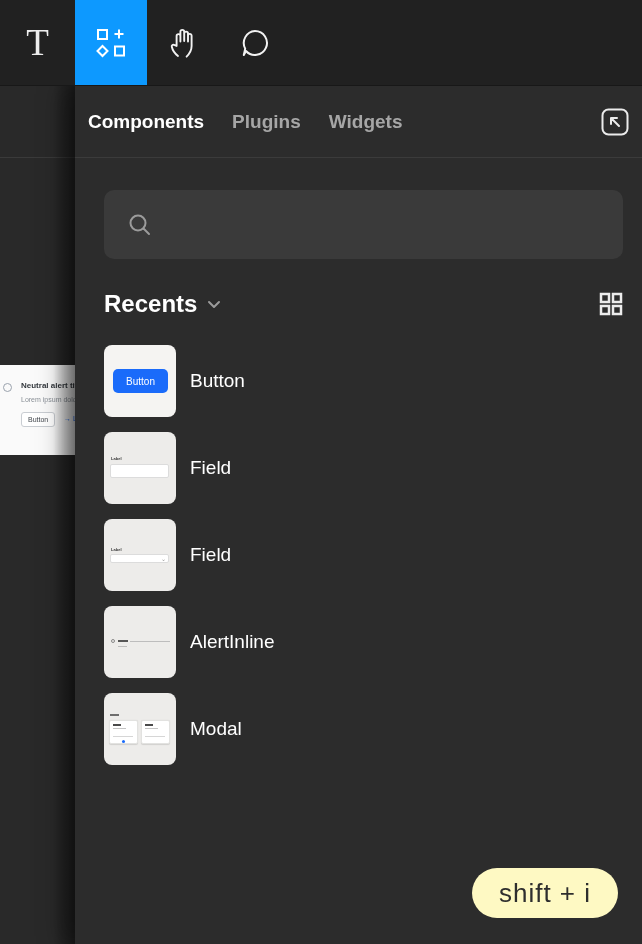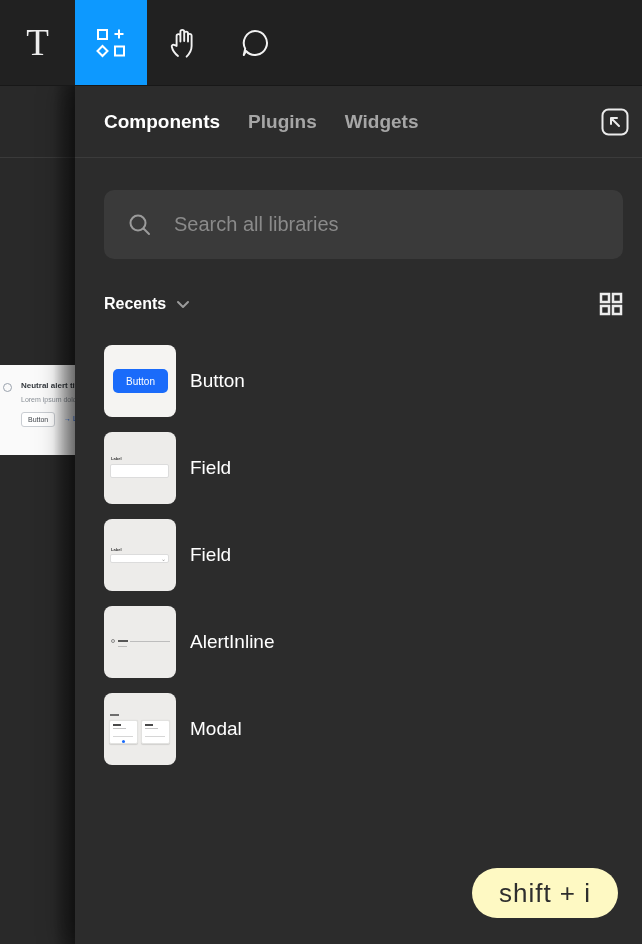--- a/index.html
+++ b/index.html
@@ -50,39 +50,39 @@
   }
 
   
   .panel {
     position:absolute; left:75px; top:86px; right:0; bottom:0;
     background:#2c2c2c; z-index:20;
     box-shadow:-12px 0 24px rgba(0,0,0,0.35);
   }
   .panel-header {
     position:relative; height:72px; display:flex; align-items:center;
-    padding-left:29px; gap:28px; border-bottom:1px solid #3b3b3b;
+    padding-left:13px; gap:28px; border-bottom:1px solid #3b3b3b;
   }
   .tab { font-size:19px; color:#a6a6a6; cursor:pointer;font-weight:bold; }
   .tab.active { color:#ffffff; font-weight:bold; }
   .nw-icon { position:absolute; right:13px; top:50%; transform:translateY(-50%); cursor:pointer; display:flex; }
 
   .searchbar {
     position:absolute; top:104px; left:29px; width:519px; height:69px;
     background:#3a3a3a; border-radius:10px;
     display:flex; align-items:center; padding-left:23px; gap:21px; cursor:text;
   }
   .search-placeholder { font-size:20px; color:#8a8a8a; }
 
   .recents-row {
     position:absolute; top:203px; left:29px; right:19px; height:30px;
     display:flex; align-items:center; justify-content:space-between;
   }
   .recents-left { display:flex; align-items:center; gap:10px; cursor:pointer; }
-  .recents-title { font-size:16px; font-weight:bold; color:#ffffff; }
+  .recents-title { font-size:24px; font-weight:bold; color:#ffffff; }
   .grid-icon { display:flex; cursor:pointer; }
 
   .list { position:absolute; top:259px; left:29px; display:flex; flex-direction:column; gap:15px; }
   .row { display:flex; align-items:center; gap:14px; height:72px; cursor:pointer; }
   .row-label { font-size:19px; color:#ffffff; white-space:nowrap; }
 
   .thumb {
     position:relative; width:72px; height:72px; border-radius:8px;
     background:#edecea; overflow:hidden; flex:0 0 72px;
   }
@@ -212,21 +212,20 @@
     </span>
   </div>
 
   <div class="searchbar">
     <span style="display:flex;">
       <svg width="26" height="26" viewBox="0 0 26 26" fill="none">
         <circle cx="11" cy="11" r="7.5" stroke="#9b9b9b" stroke-width="2"></circle>
         <path d="M16.5 16.5 L22 22" stroke="#9b9b9b" stroke-width="2" stroke-linecap="round"></path>
       </svg>
     </span>
-    <span class="search-placeholder">Search all libraries</span>
   </div>
 
   <div class="recents-row">
     <span class="recents-left">
       <span class="recents-title">Recents</span>
       <span style="display:flex;">
         <svg width="14" height="9" viewBox="0 0 14 9" fill="none">
           <path d="M2 2 L7 7 L12 2" stroke="#9b9b9b" stroke-width="2" stroke-linecap="round" stroke-linejoin="round"></path>
         </svg>
       </span>

